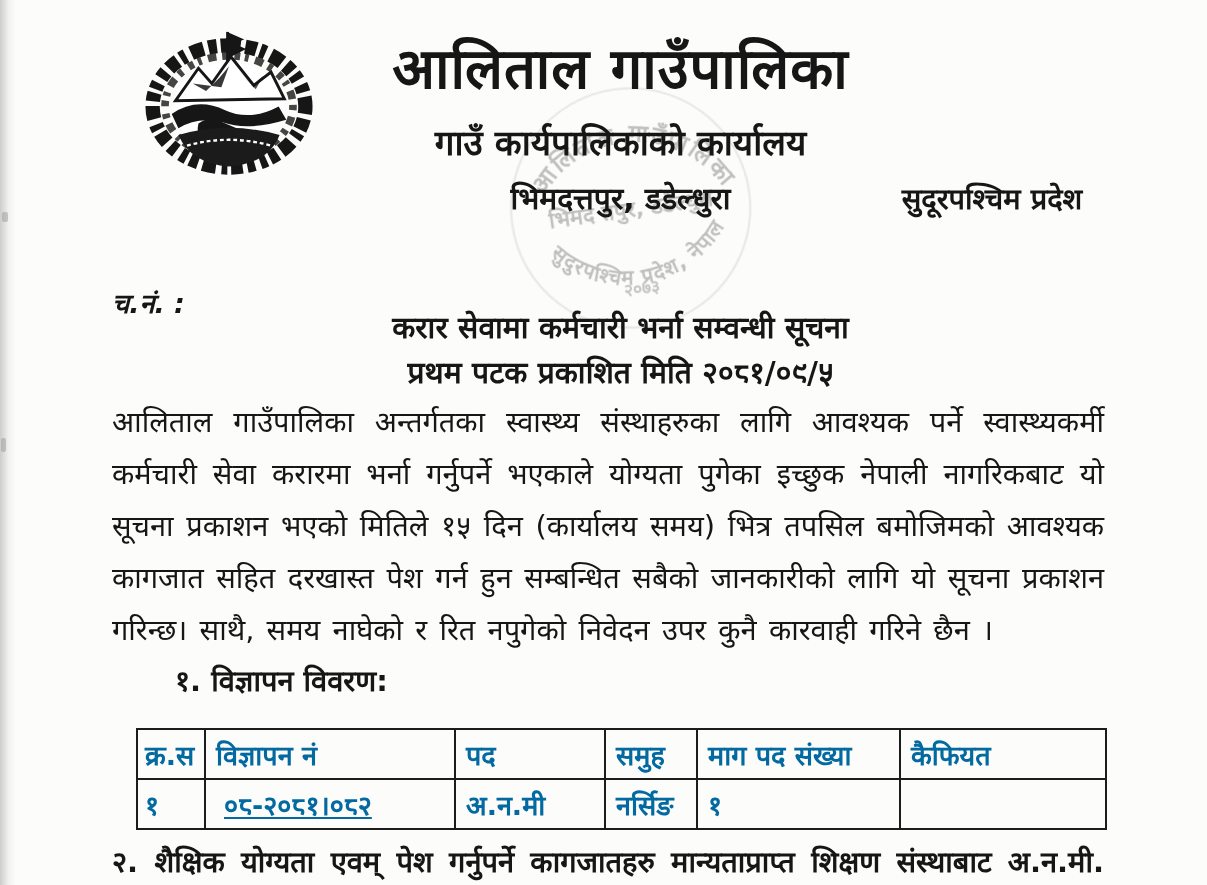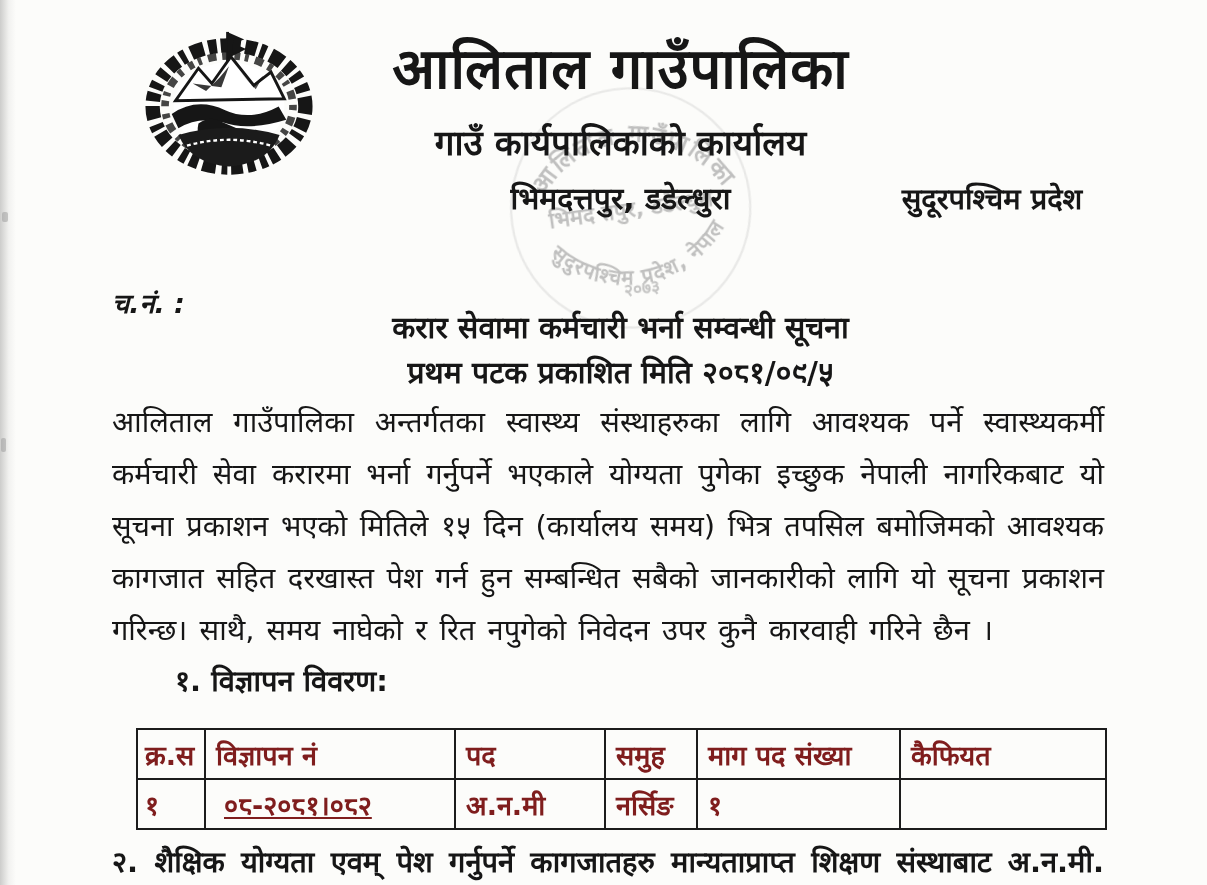--- a/index.html
+++ b/index.html
@@ -48,21 +48,21 @@
     position:absolute;left:112px;top:396px;width:992px;
     font-size:29px;font-weight:400;line-height:52px;
     text-align:justify;word-spacing:3px;margin:0;
   }
 
   .sec1-heading{position:absolute;left:139px;top:660px;font-size:29px;font-weight:700;margin-left:36px;}
 
   table.ad-table{
     position:absolute;left:136px;top:728px;width:969px;
     border-collapse:collapse;table-layout:fixed;
-    font-size:27px;font-weight:600;color:#7f1d1d;
+    font-size:27px;font-weight:600;color:#0369a1;
   }
   table.ad-table th,table.ad-table td{
     border:2.5px solid #1c1c1c;
     height:46px;vertical-align:middle;
     text-align:left;padding:1px 6px 1px 10px;
     font-weight:600;overflow:hidden;white-space:nowrap;
   }
   table.ad-table th{font-weight:700;}
   table.ad-table th:first-child,table.ad-table td:first-child{padding-left:7px;}
   table.ad-table td:nth-child(2){padding-left:18px;text-decoration:underline;}

